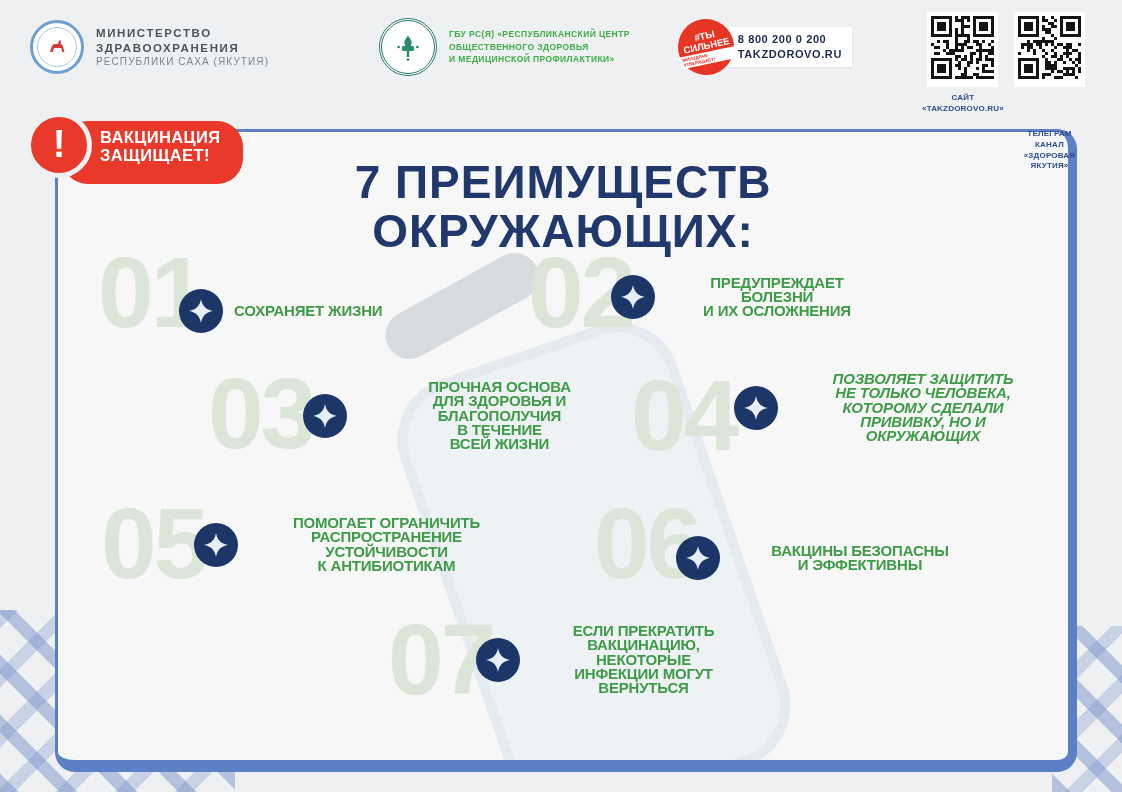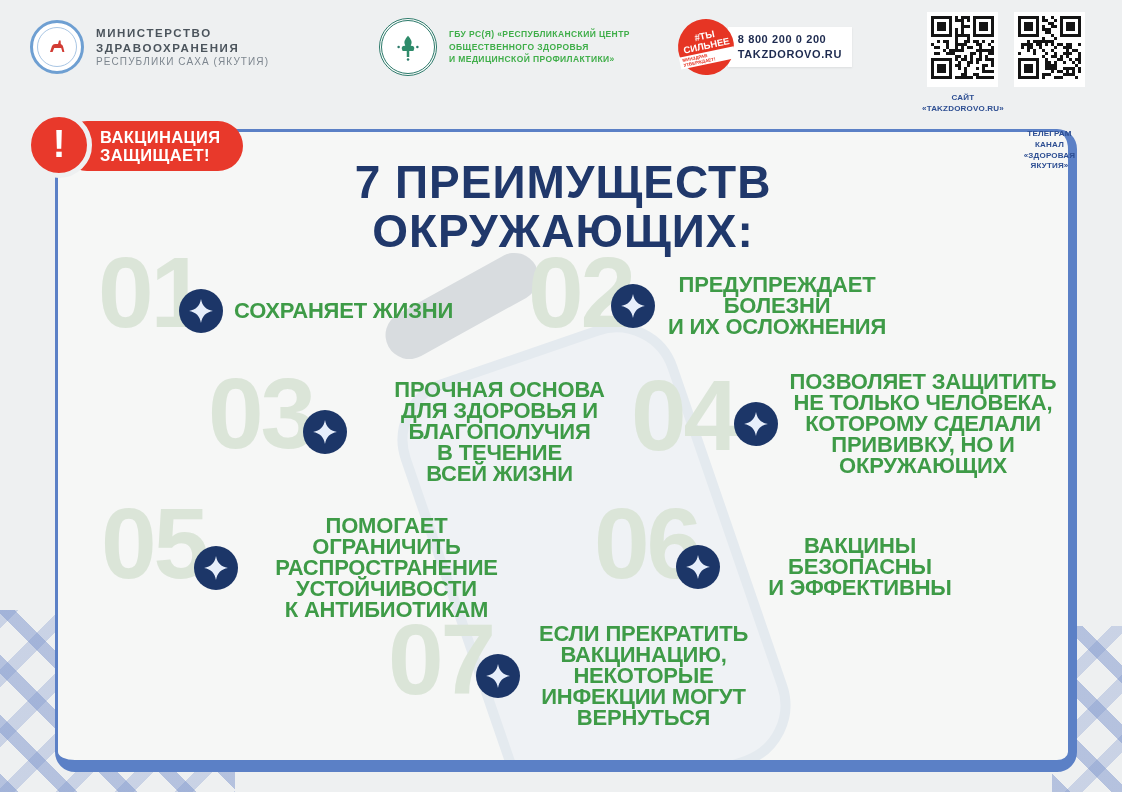--- a/index.html
+++ b/index.html
@@ -40,21 +40,21 @@
   .phonebox .p1,.phonebox .p2{font-size:11px;font-weight:bold;color:#1d2a4f;letter-spacing:.6px;line-height:1.35;}
   .qr-group{position:absolute;top:12px;display:flex;flex-direction:column;align-items:center;}
   .qr-group.q1{left:922px;}
   .qr-group.q2{left:1014px;gap:36px;}
   .qr-box{background:#fff;padding:4px;}
   .qr-label{margin-top:6px;font-size:8px;font-weight:bold;color:#2d4e92;text-align:center;line-height:1.35;letter-spacing:.2px;}
 
   
   .badge-pill{
     position:absolute;left:62px;top:121px;z-index:5;height:50px;border-radius:26px;
-    background:#e8392b;display:flex;align-items:center;padding:0 22px 0 38px;
+    background:#e8392b;display:flex;align-items:center;padding:0 22px 13px 38px;
   }
   .badge-pill .txt{color:#fff;font-weight:bold;font-size:16.5px;line-height:1.1;letter-spacing:.4px;}
   .badge-circle{
     position:absolute;left:26px;top:112px;z-index:6;width:56px;height:56px;border-radius:50%;
     background:#e8392b;border:5px solid #eef0f1;display:flex;align-items:center;justify-content:center;
   }
   .badge-circle .ex{color:#fff;font-weight:bold;font-size:38px;line-height:1;margin-top:-3px;}
 
   
   .card{
@@ -66,27 +66,27 @@
   .vial-body{left:390px;top:208px;width:272px;height:445px;border:10px solid #e4eaef;background:#eff2f5;border-radius:64px;transform:rotate(-19deg);}
   .vial-cap{left:320px;top:150px;width:168px;height:48px;border-radius:24px;background:#d8dcdf;transform:rotate(-29deg);}
 
   .title{position:absolute;left:0;top:26px;width:100%;text-align:center;z-index:2;
     color:#20386b;font-weight:bold;font-size:46px;line-height:1.06;letter-spacing:1px;}
 
   .big-num{position:absolute;z-index:1;color:#dbe5d8;font-weight:bold;font-size:100px;line-height:.8;letter-spacing:-3px;}
   .item-body{position:absolute;z-index:2;display:flex;align-items:center;gap:11px;}
   .spark{width:44px;height:44px;border-radius:50%;background:#1c3668;flex:none;
     display:flex;align-items:center;justify-content:center;}
-  .item-text{color:#3e9b47;font-weight:bold;font-size:22px;line-height:.95;letter-spacing:-.2px;text-align:center;}
+  .item-text{color:#3e9b47;font-weight:bold;font-size:15px;line-height:.95;letter-spacing:-.2px;text-align:center;}
   .item-text.left{text-align:left;}
 
   .n1{left:40px;top:120px;}   .b1{left:121px;top:157px;}
   .n2{left:470px;top:120px;}  .b2{left:553px;top:143px;} .b2 .item-text{width:222px;}
   .n3{left:150px;top:241px;}  .b3{left:245px;top:248px;gap:45px;} .b3 .item-text{width:215px;}
-  .n4{left:573px;top:243px;}  .b4{left:676px;top:240px;} .b4 .item-text{width:268px;}
+  .n4{left:573px;top:243px;}  .b4{left:676px;top:240px;} .b4 .item-text{width:268px;font-style:italic;}
   .n5{left:43px;top:371px;}   .b5{left:136px;top:384px;} .b5 .item-text{width:275px;}
   .n6{left:536px;top:371px;}  .b6{left:618px;top:404px;} .b6 .item-text{width:258px;}
   .n7{left:330px;top:487px;}  .b7{left:418px;top:492px;} .b7 .item-text{width:225px;}
 </style>
 </head>
 <body>
 
 <div class="ornament bl"></div>
 <div class="ornament br"></div>
 

